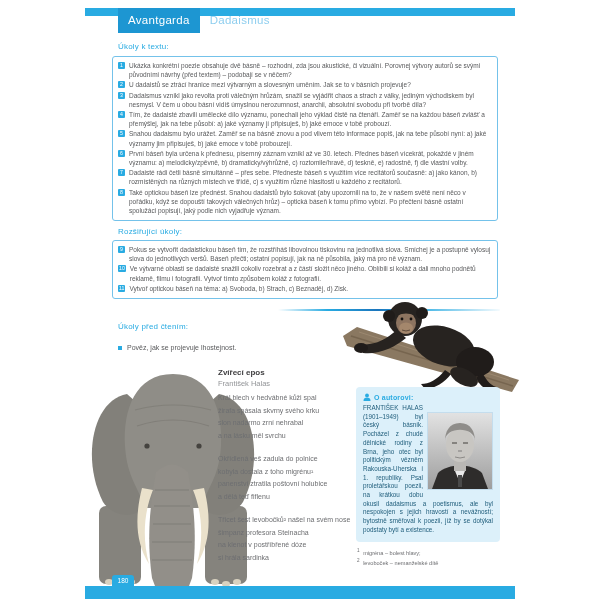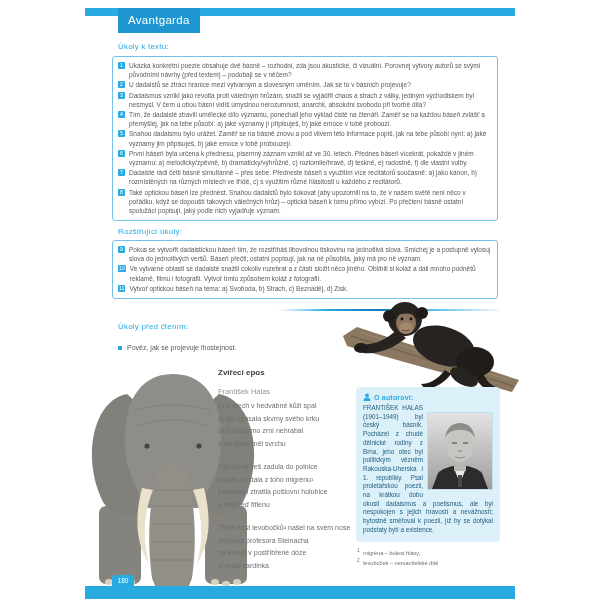--- a/index.html
+++ b/index.html
@@ -30,21 +30,21 @@
   .bullet-row { position:absolute; display:flex; align-items:center; z-index:2; }
   .sq-bullet { width:4px; height:4px; background:#29ABE2; margin-right:5px; flex:0 0 auto; }
   .bullet-text { font-size:7px; color:#58595B; }
 
   
   .deco-line { position:absolute; left:278px; top:309px; width:222px; height:2px; border-radius:1px;
                background:linear-gradient(to right, rgba(41,171,226,0), #29ABE2 22%, #1B75BC 45%, #29ABE2 60%, rgba(41,171,226,0.05)); z-index:1; }
 
   
   .poem { position:absolute; left:218px; top:368px; width:138px; z-index:2; }
-  .poem-title { font-size:8px; font-weight:bold; color:#414042; margin-bottom:10px; }
+  .poem-title { font-size:8px; font-weight:bold; color:#414042; margin-bottom:2px; }
   .poem-author { font-size:7.5px; color:#939598; margin-bottom:4px; }
   .stanza { margin-bottom:11px; }
   .poem-line { font-size:7px; line-height:12.5px; color:#6D6E71; }
 
   
   .author-box { position:absolute; left:356px; top:387px; width:144px; background:#DCF0FA;
                 border-radius:4px; padding:6px 7px 7px 7px; z-index:2; }
   .abox-head { display:flex; align-items:center; margin-bottom:3px; }
   .abox-head .hd { color:#29ABE2; font-size:7px; font-weight:bold; letter-spacing:.2px; }
   .abox-text { font-size:6.3px; line-height:8.7px; color:#1E5C7A; text-align:justify; }
@@ -66,20 +66,21 @@
   .chimp { position:absolute; left:333px; top:296px; width:187px; height:96px; z-index:2; }
 </style>
 </head>
 <body>
 
 <div class="page">
 
   <div class="top-bar"></div>
   <div class="header-row">
     <div class="cat-box">Avantgarda</div>
+    <div class="topic-label">Dadaismus</div>
   </div>
 
   <div class="sec-head" style="left:118px; top:42px;">Úkoly k textu:</div>
   <div class="task-box" style="top:56px;">
     <div class="titem">
       <span class="tnum">1</span>
       <span class="ttext">Ukázka konkrétní poezie obsahuje dvě básně – rozhodni, zda jsou akustické, či vizuální. Porovnej výtvory autorů se svými původními návrhy (před textem) – podobají se v něčem?</span>
     </div>
     <div class="titem">
       <span class="tnum">2</span>

